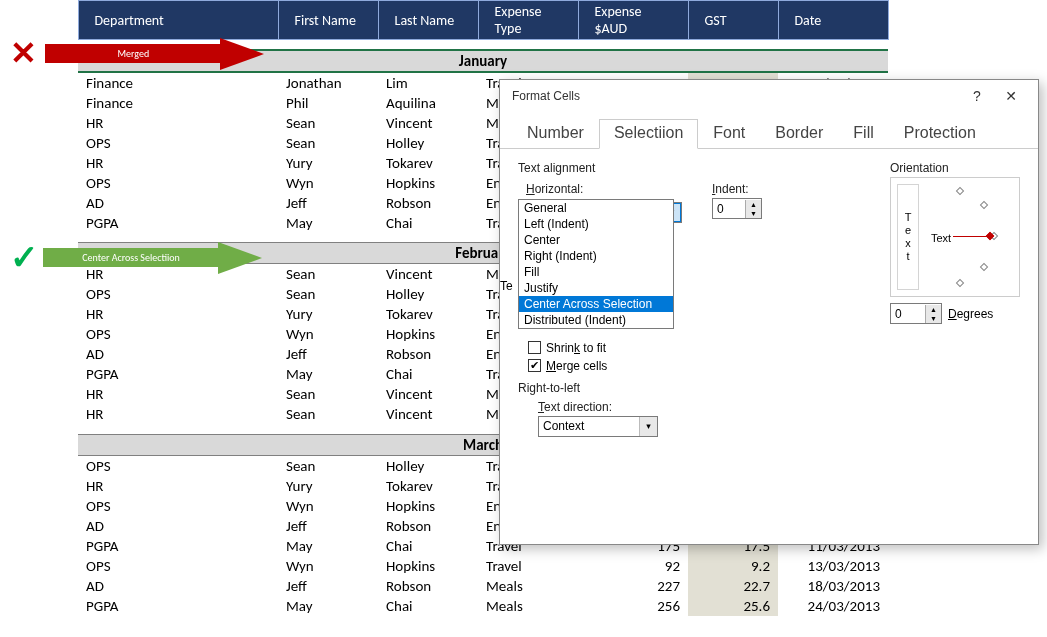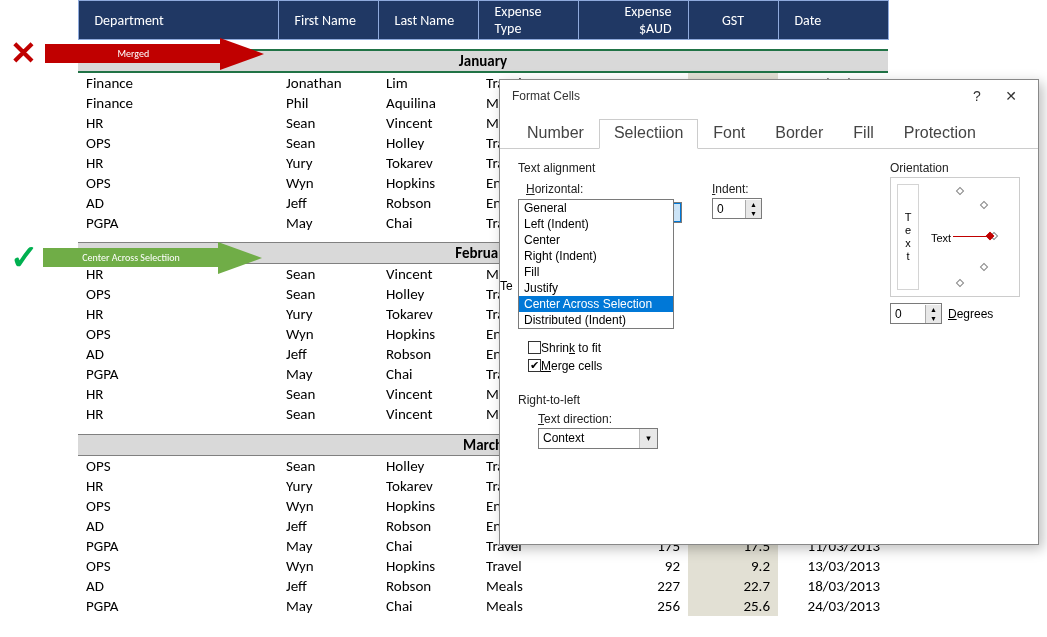--- a/index.html
+++ b/index.html
@@ -23,21 +23,21 @@
   .grid th {
     background: #203864;
     color: #fff;
     font-weight: normal;
     text-align: left;
     padding: 2px 16px;
     border: 1px solid #8faadc;
     font-size: 14px;
     height: 20px;
   }
-  .grid th.num { text-align: right; }
+  .grid th.num { }
   .grid td {
     padding: 1px 8px;
     height: 20px;
     font-size: 15px;
   }
   .grid td.num { text-align: right; }
   .grid td.gst { background: #e2e0d4; }
   .section-row td {
     background: #d9d9d9;
     font-weight: bold;
@@ -178,21 +178,21 @@
     padding: 0px 5px;
     font-size: 12px;
     line-height: 16px;
   }
   .dropdown-list .opt.selected {
     background: #0078d7;
     color: #fff;
   }
 
   .checkbox-row {
-    display: flex; align-items: center; 
+    display: flex; align-items: center; gap: 5px;
     margin: 4px 0;
     font-size: 12px;
   }
   .chk { width: 13px; height: 13px; border: 1px solid #333; display:flex;align-items:center;justify-content:center;font-size:11px;}
 
   .orientation-box {
     position: absolute;
     top: 8px; right: 18px;
     width: 130px;
   }
@@ -251,21 +251,21 @@
         <col>
   </colgroup>
   <tbody>
         <tr>
     <th style="border:none;background:#fff"></th>
     <th>Department</th>
     <th>First Name</th>
     <th>Last Name</th>
     <th>Expense Type</th>
     <th class="num">Expense $AUD</th>
-    <th class="num" style="text-align:center">GST</th>
+    <th class="num" style="text-align:left">GST</th>
     <th>Date</th>
     <th style="border:none;background:#fff"></th>
   </tr>
   <tr>
           <td colspan="9" style="height:10px"></td>
         </tr>
   <tr class="section-row section-selected">
     <td style="background:#fff;border:none"></td>
     <td colspan="7">January</td>
     <td style="background:#fff;border:none"></td>
@@ -620,21 +620,21 @@
       <div class="checkbox-row">
         <div class="chk"></div>
         <span>Shrin<span class="u-text">k</span> to fit</span>
       </div>
       <div class="checkbox-row">
         <div class="chk">✔</div>
         <span><span class="u-text">M</span>erge cells</span>
       </div>
     </div>
 
-    <div class="group-label" style="margin-top:20px">Right-to-left</div>
+    <div class="group-label" style="margin-top:8px">Right-to-left</div>
     <div style="margin-left:20px">
       <div class="field-label"><span class="u-text">T</span>ext direction:</div>
       <div class="combo" style="width:120px">
         <span class="val" style="flex:1">Context</span>
         <div class="caret">▾</div>
       </div>
     </div>
 
     <div class="orientation-box">
       <div class="group-label">Orientation</div>

